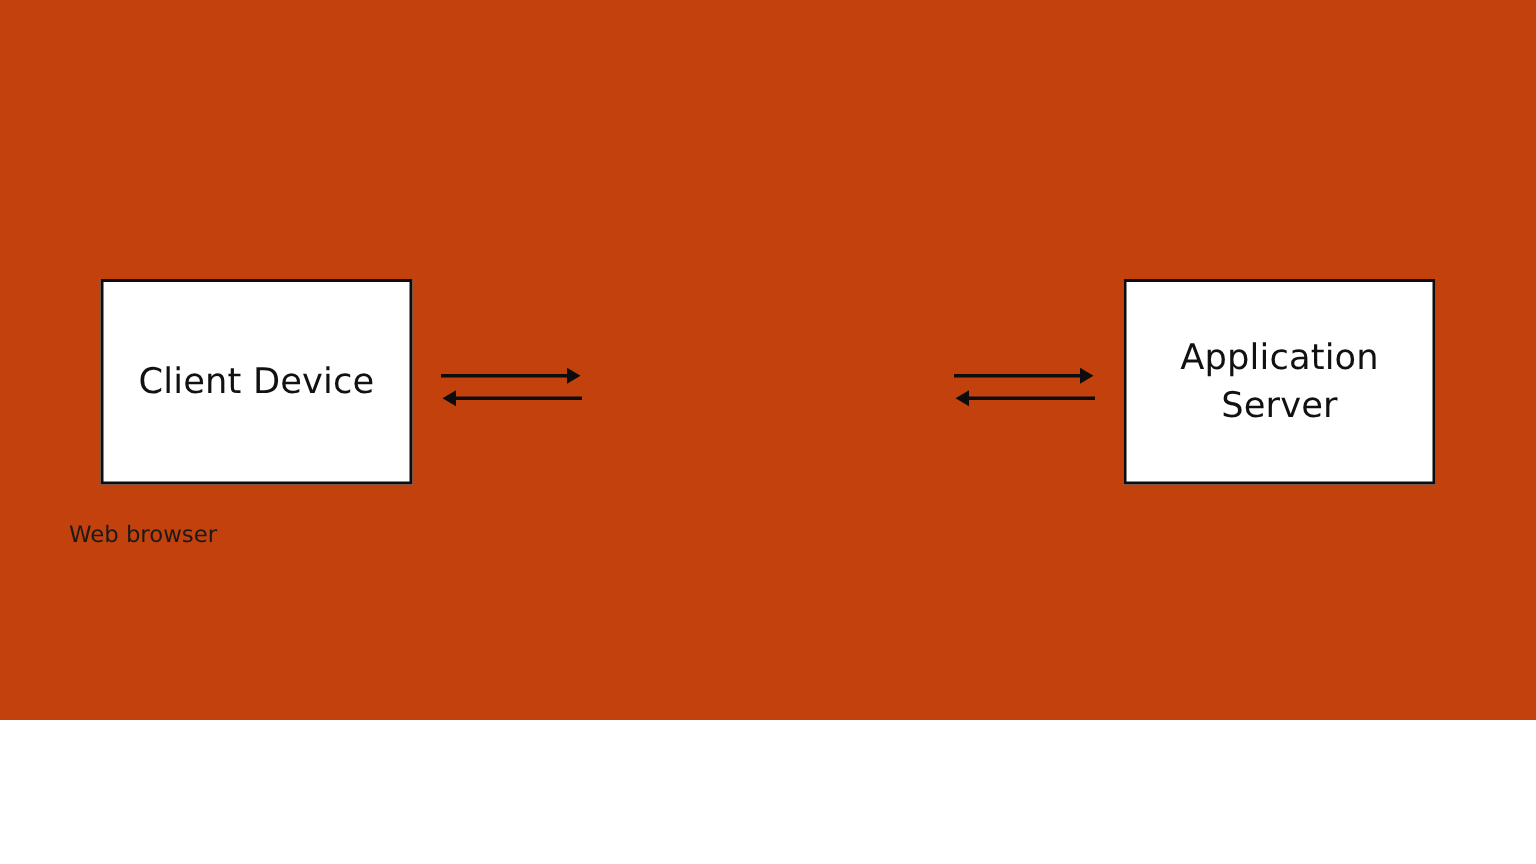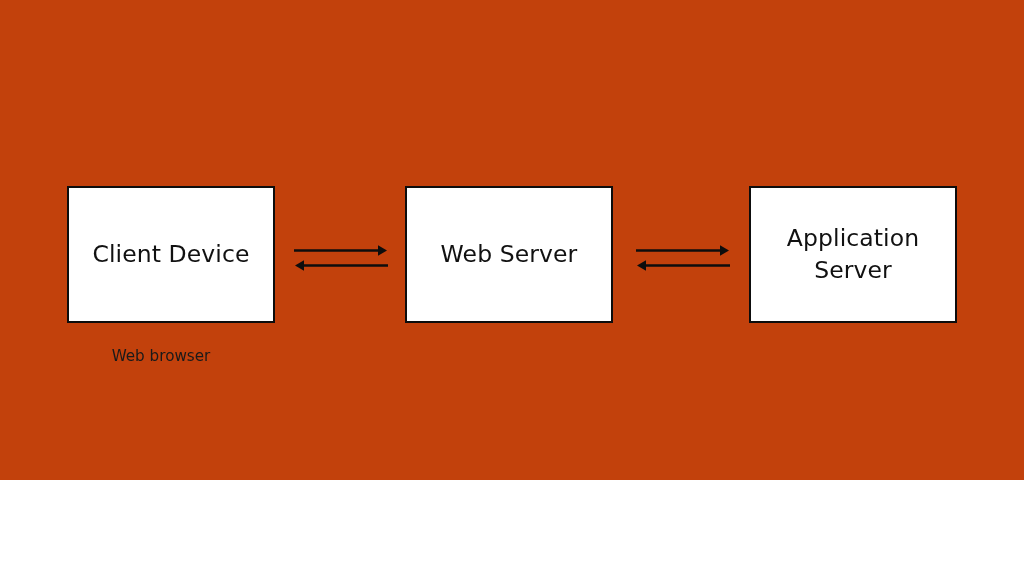--- a/index.html
+++ b/index.html
@@ -43,21 +43,20 @@
 
   #node-client  { left: 67px;  top: 186px; }
   #node-web     { left: 405px; top: 186px; }
   #node-app     { left: 749px; top: 186px; }
 
   
   .caption {
     position: absolute;
     top: 344px;
     width: 230px;
-    text-align: center;
     font-size: 15.2px;
     line-height: 1.62;
     color: #1a1a1a;
     white-space: pre-line;
   }
   #caption-client { left: 46px; }
   #caption-web    { left: 390px; }
   #caption-app    { left: 738px; }
 
   
@@ -103,23 +102,20 @@
         <polygon class="arrow-head" points="85,5.2 94,10.5 85,15.8"></polygon>
       </g>
 
       <g>
         <line class="arrow-line" x1="10" y1="25.5" x2="95" y2="25.5"></line>
         <polygon class="arrow-head" points="11,20.2 2,25.5 11,30.8"></polygon>
       </g>
     </svg>
   </div>
 
-  <div class="node" id="node-web">
-    <span class="node-label">Web Server</span>
-  </div>
 
   <div class="arrow-pair" id="arrows-web-app">
     <svg viewBox="0 0 96 36" xmlns="http://www.w3.org/2000/svg">
 
       <g>
         <line class="arrow-line" x1="1" y1="10.5" x2="86" y2="10.5"></line>
         <polygon class="arrow-head" points="85,5.2 94,10.5 85,15.8"></polygon>
       </g>
 
       <g>

